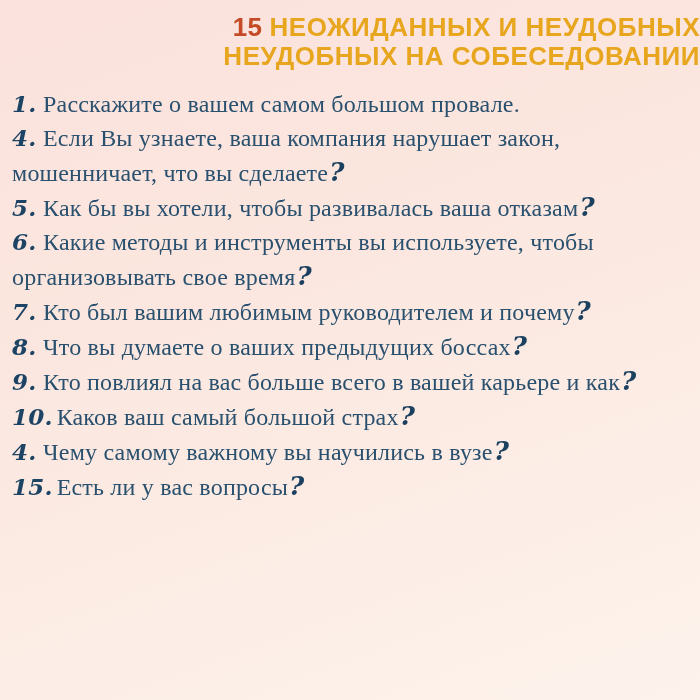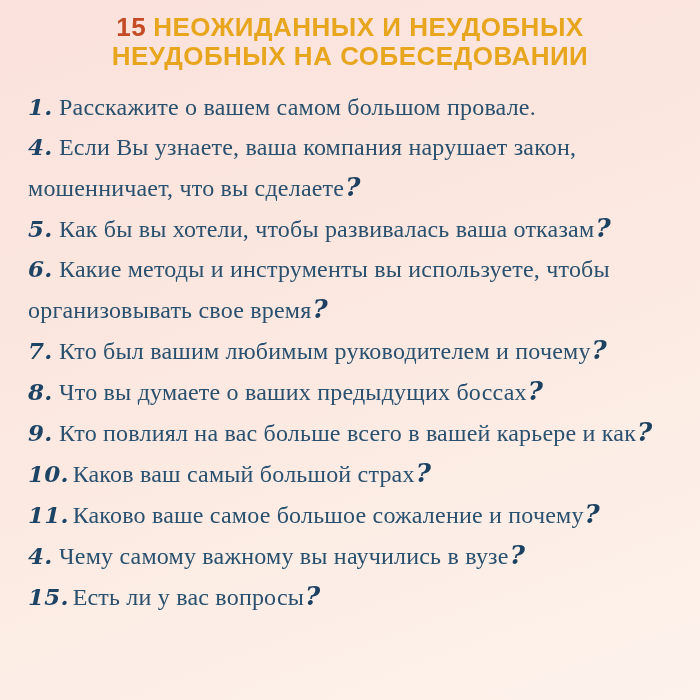--- a/index.html
+++ b/index.html
@@ -9,38 +9,38 @@
   .page {
     position: relative;
     width: 700px;
     height: 700px;
     overflow: hidden;
     background: linear-gradient(160deg, #fbe2dc 0%, #fbe7df 40%, #fdf3ec 100%);
     font-family: "Liberation Serif", serif;
   }
   .title {
     padding-top: 13px;
-    text-align: center;
+    text-align: right;
     font-family: "Liberation Sans", sans-serif;
     font-weight: bold;
     font-size: 26px;
     line-height: 29px;
     letter-spacing: 0.5px;
     color: #e8a61f;
   }
   .t-num {
     color: #c54a26;
     margin-right: 7px;
   }
   .questions {
-    margin: 16px 26px 0 28px;
+    margin: 16px 26px 0 12px;
     padding: 0;
     list-style: none;
     font-size: 24px;
-    line-height: 40px;
+    line-height: 34px;
     color: #29506e;
     letter-spacing: 0.2px;
   }
   .questions li {
     margin: 0;
     padding: 0;
   }
   .num {
     display: inline-block;
     min-width: 27px;
@@ -74,18 +74,17 @@
 
   <ol class="questions">
       <li><span class="num">1.</span><span class="txt">Расскажите о вашем самом большом провале.</span></li>
       <li><span class="num">4.</span><span class="txt">Если Вы узнаете, ваша компания нарушает закон, мошенничает, что вы сделаете</span><span class="qm">?</span></li>
       <li><span class="num">5.</span><span class="txt">Как бы вы хотели, чтобы развивалась ваша отказам</span><span class="qm">?</span></li>
       <li><span class="num">6.</span><span class="txt">Какие методы и инструменты вы используете, чтобы организовывать свое время</span><span class="qm">?</span></li>
       <li><span class="num">7.</span><span class="txt">Кто был вашим любимым руководителем и почему</span><span class="qm">?</span></li>
       <li><span class="num">8.</span><span class="txt">Что вы думаете о ваших предыдущих боссах</span><span class="qm">?</span></li>
       <li><span class="num">9.</span><span class="txt">Кто повлиял на вас больше всего в вашей карьере и как</span><span class="qm">?</span></li>
       <li><span class="num">10.</span><span class="txt">Каков ваш самый большой страх</span><span class="qm">?</span></li>
-      <li><span class="num">11.</span><span class="txt">Каково ваше самое большое сожаление и почему</span><span class="qm">?</span></li>
       <li><span class="num">4.</span><span class="txt">Чему самому важному вы научились в вузе</span><span class="qm">?</span></li>
       <li><span class="num">15.</span><span class="txt">Есть ли у вас вопросы</span><span class="qm">?</span></li>
     </ol>
 
 </div>
 
 </body></html>

